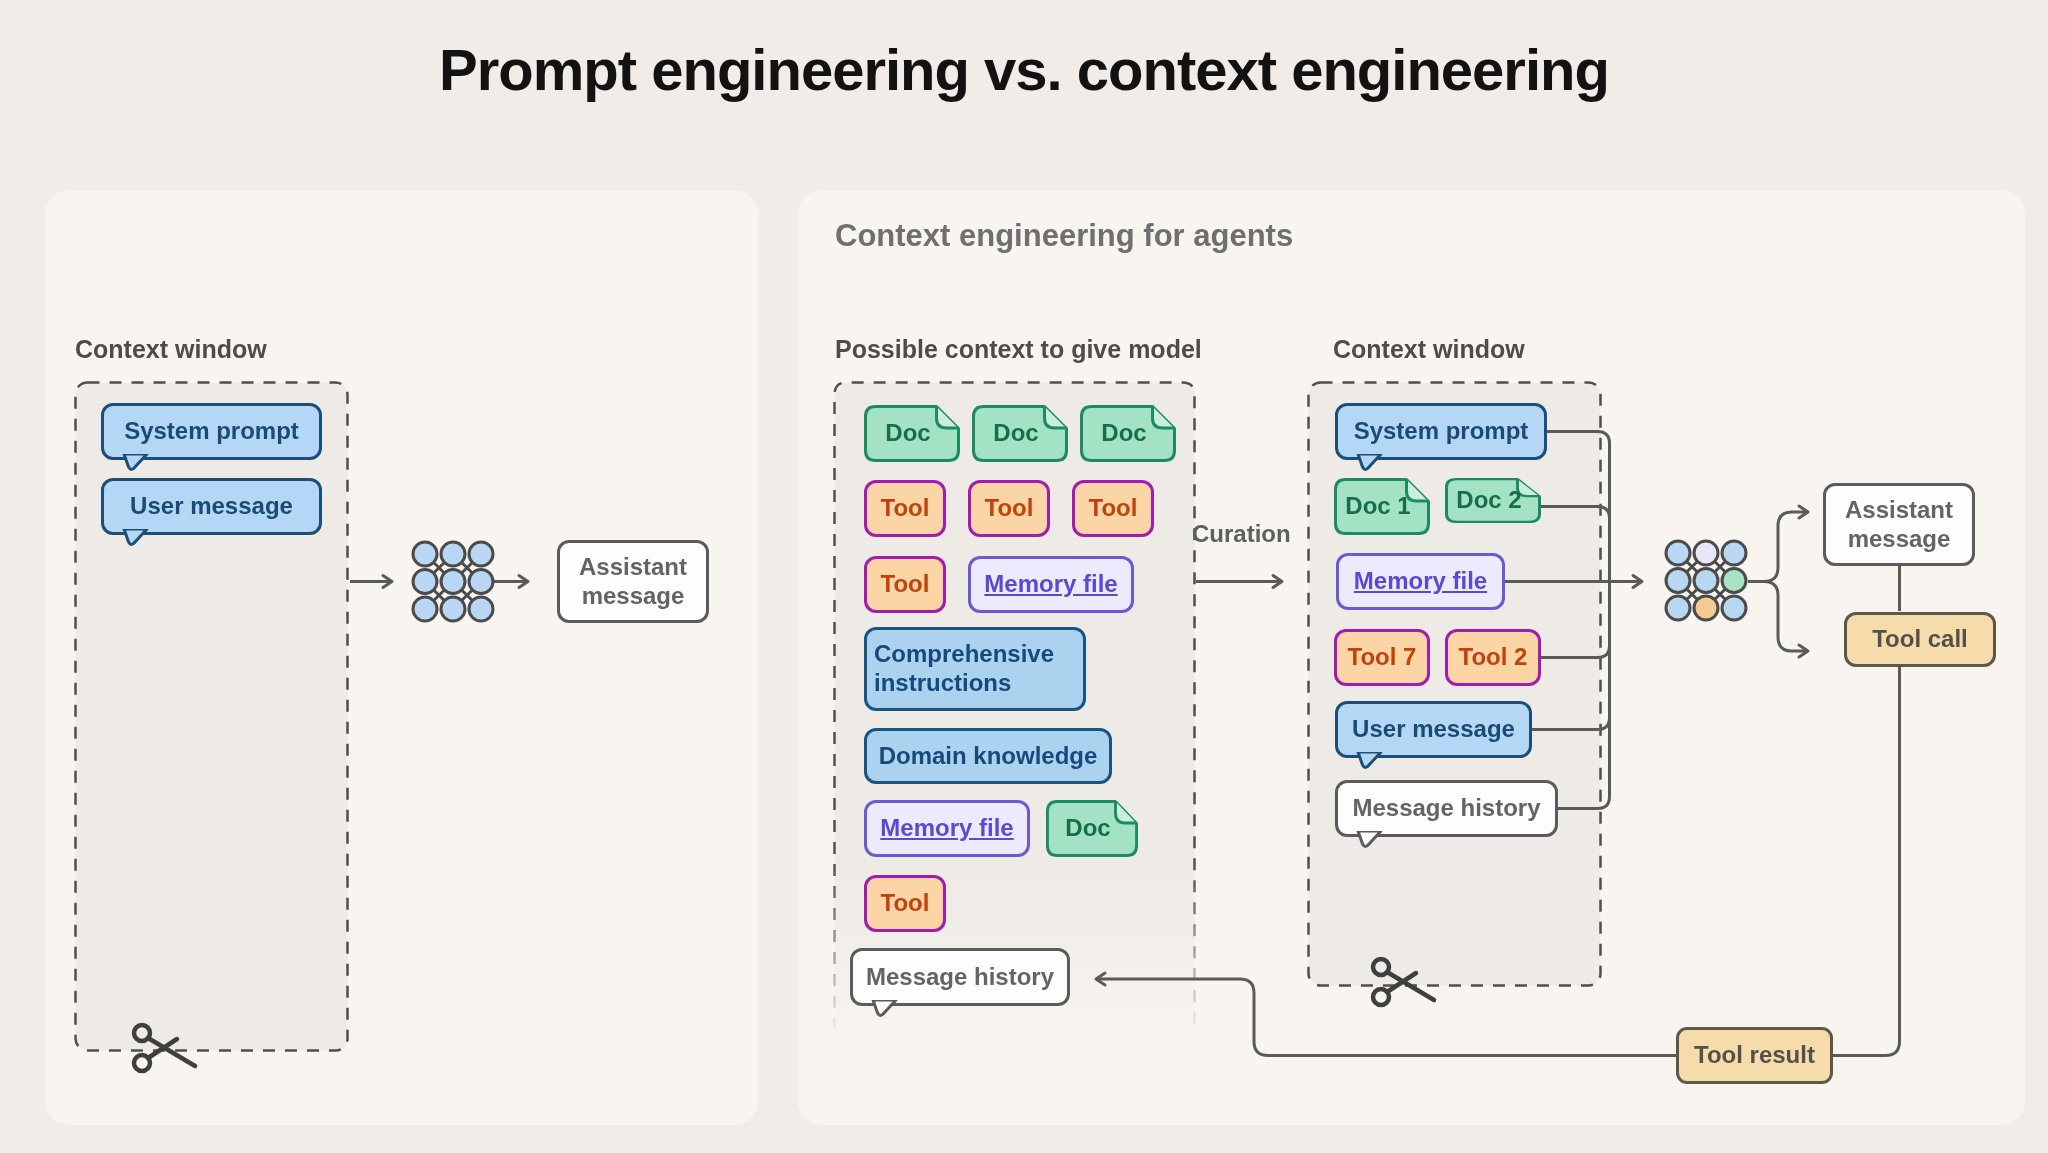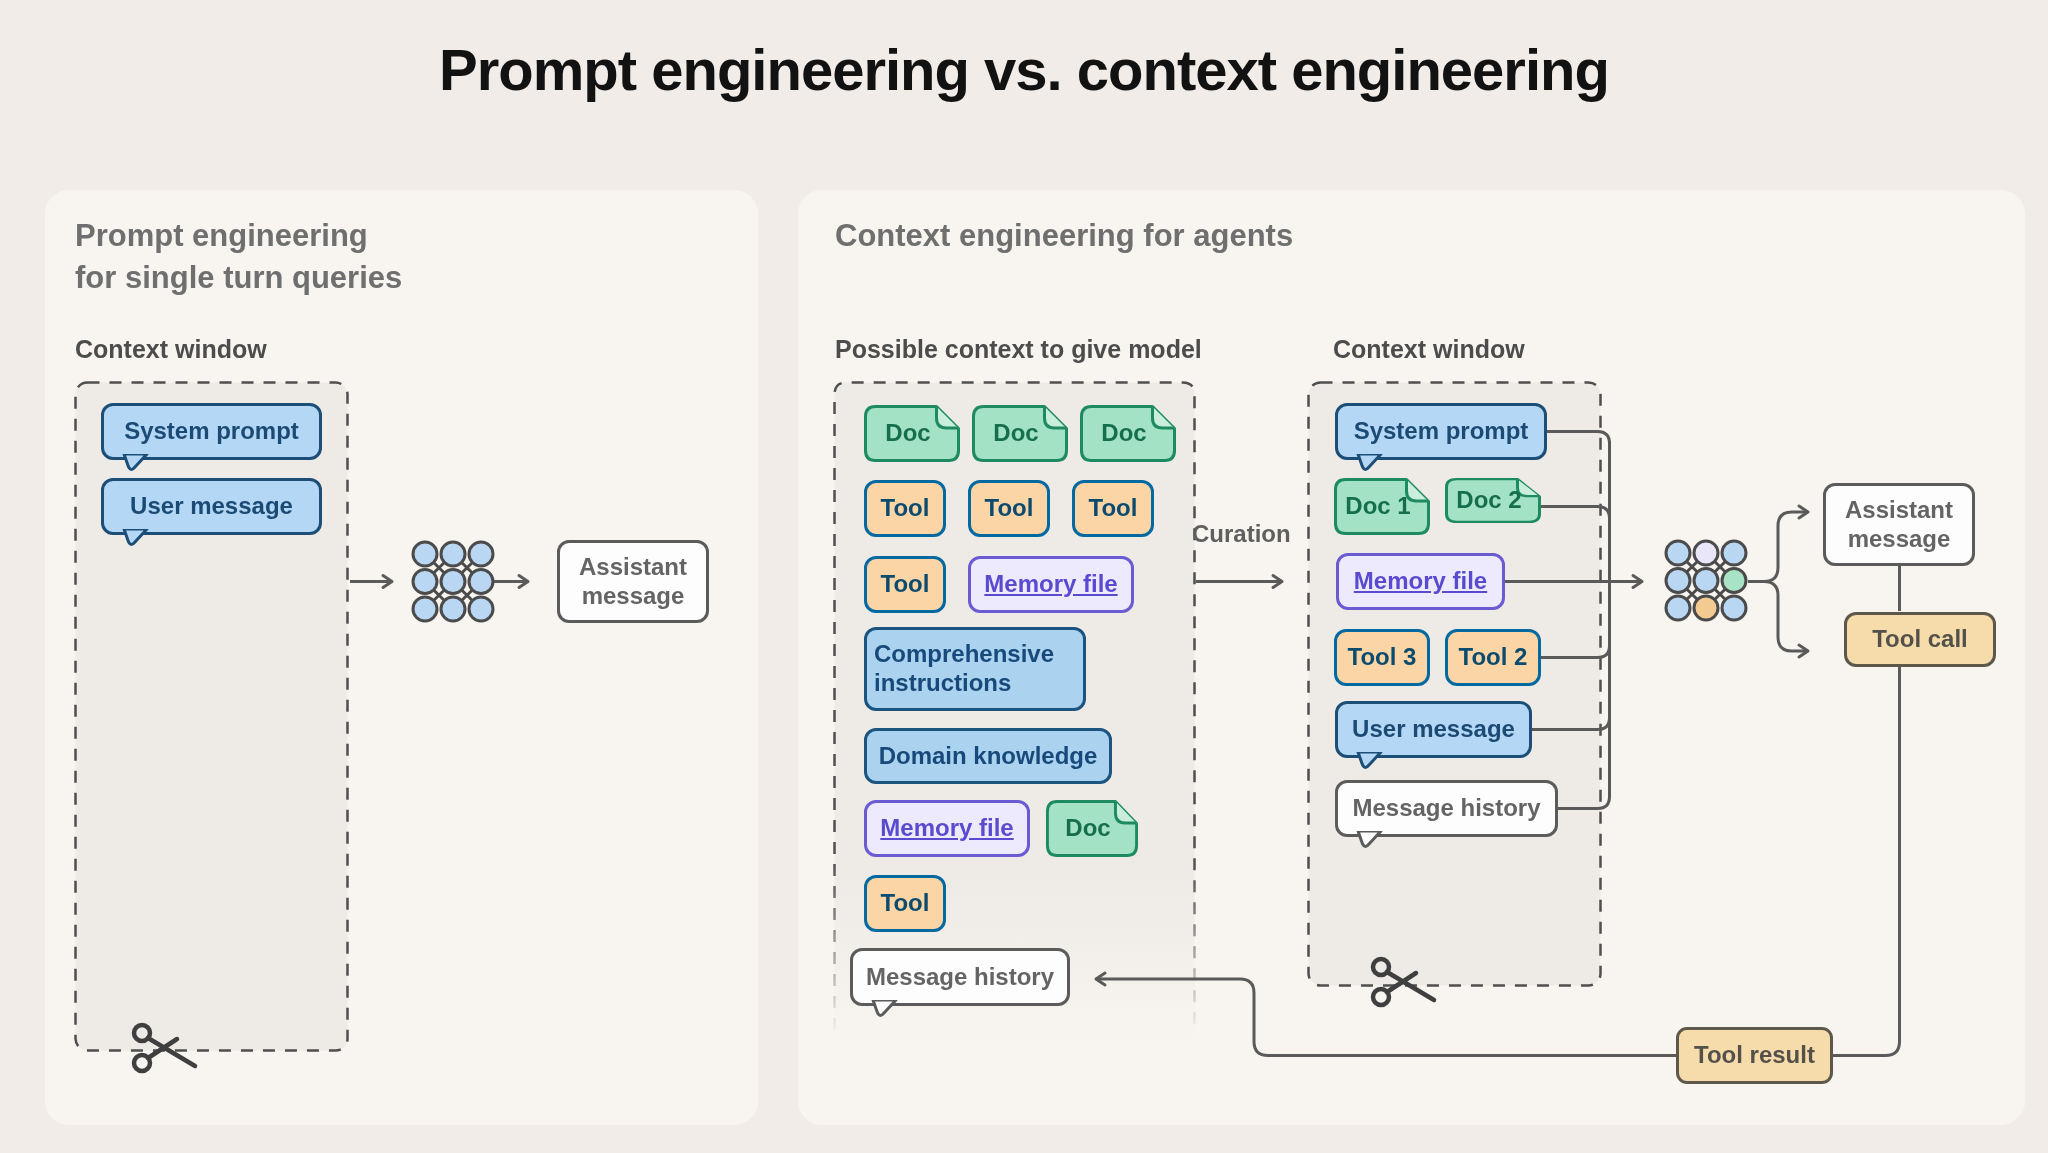--- a/index.html
+++ b/index.html
@@ -8,21 +8,21 @@
   .panel{position:absolute;background:#f8f5f1;border-radius:24px;z-index:0;}
   .lbl{position:absolute;z-index:2;font-weight:600;}
   .h-title{position:absolute;width:100%;text-align:center;top:36px;font-size:58px;font-weight:800;color:#121212;letter-spacing:-1px;z-index:2;}
   .h-panel{font-size:31px;color:#6f6f6f;line-height:1.35;white-space:pre-line;}
   .h-sub{font-size:25px;color:#4c4c4c;}
   .h-cur{font-size:24px;color:#5f5f5f;}
   .box{position:absolute;display:flex;align-items:center;justify-content:center;
        font-weight:700;font-size:24px;border-radius:12px;box-sizing:border-box;z-index:2;text-align:center;line-height:1.2;}
   .b-blue{background:#b3d7f5;border:3px solid #1d4e78;color:#1b4a74;}
   .b-bluerect{background:#abd3f0;border:3px solid #1c5480;color:#17497a;}
-  .b-orange{background:#fbd5a5;border:3px solid #0369a1;color:#0c4a6e;}
+  .b-orange{background:#fbd5a5;border:3px solid #a21caf;color:#c2410c;}
   .b-purple{background:#eceafc;border:3px solid #6b5bd2;color:#5a4ad0;text-decoration:underline;}
   .b-white{background:#fdfdfd;border:3px solid #5b5b5b;color:#646464;}
   .b-tan{background:#f6dcab;border:3px solid #5e584a;color:#53514a;margin-left:21px;}
   .b-doc{background:transparent;border:none;color:#156e4c;}
   .doc-shape{position:absolute;left:0;top:0;width:100%;height:100%;}
   .doc-label{position:relative;z-index:1;padding-right:8px;}
   .tail{position:absolute;left:18px;top:100%;margin-top:-3px;width:30px;height:20px;z-index:2;}
   .wrap2{padding:0 14px;}
   .left-pad{justify-content:flex-start;text-align:left;padding-left:7px;}
 </style>
@@ -134,22 +134,20 @@
     <path d="M1899.5,667 V1041.5 Q1899.5,1055.5 1885.5,1055.5 H1268 Q1254,1055.5 1254,1041.5 V993 Q1254,979 1240,979 H1096" fill="none" stroke="#5a5a5a" stroke-width="3" marker-end="url(#arw)"></path>
 
     <g transform="translate(1372,956)" fill="none" stroke="#3f3f3f" stroke-width="4.5" stroke-linecap="round">
       <circle cx="9" cy="11" r="8"></circle>
         <circle cx="9" cy="41" r="8"></circle>
       <line x1="15" y1="16" x2="62" y2="44"></line>
       <line x1="15" y1="36" x2="44" y2="17"></line>
     </g>
   </svg>
 
-  <div class="lbl h-panel" style="left:75px;top:215px;width:360px;">Prompt engineering
-for single turn queries</div>
   <div class="lbl h-sub" style="left:75px;top:335px;">Context window</div>
 
   <div class="box b-blue" style="left:101px;top:403px;width:221px;height:57px;">
     <span>System prompt</span>
     <svg class="tail" viewBox="0 0 30 20">
         <path d="M2,0 L25,0 L13,13 Q8.5,18.5 6,11.5 Z" fill="#b3d7f5" stroke="#1d4e78" stroke-width="3" stroke-linejoin="round"></path>
       </svg>
   </div>
   <div class="box b-blue" style="left:101px;top:478px;width:221px;height:57px;">
     <span>User message</span>
@@ -257,21 +255,21 @@
       <path d="M11.5,1.5 H72.5 L94.5,23.5 V45.5 Q94.5,55.5 84.5,55.5 H11.5 Q1.5,55.5 1.5,45.5 V11.5 Q1.5,1.5 11.5,1.5 Z" fill="#a3e2c4" stroke="#1d8a61" stroke-width="3" stroke-linejoin="round"></path>
       <path d="M72.5,1.5 L94.5,23.5 H82 Q72.5,23.5 72.5,14 Z" fill="#c9efdc"></path>
       <path d="M72.5,2 V13 Q72.5,23 82.5,23 H94" fill="none" stroke="#1d8a61" stroke-width="3" stroke-linejoin="round"></path>
     </svg>
       <span class="doc-label">Doc 2</span>
   </div>
   <div class="box b-purple" style="left:1336px;top:553px;width:169px;height:57px;">
       <span>Memory file</span>
     </div>
   <div class="box b-orange" style="left:1334px;top:629px;width:96px;height:57px;">
-      <span>Tool 3</span>
+      <span>Tool 7</span>
     </div>
   <div class="box b-orange" style="left:1445px;top:629px;width:96px;height:57px;">
       <span>Tool 2</span>
     </div>
   <div class="box b-blue" style="left:1335px;top:701px;width:197px;height:57px;">
     <span>User message</span>
     <svg class="tail" viewBox="0 0 30 20">
         <path d="M2,0 L25,0 L13,13 Q8.5,18.5 6,11.5 Z" fill="#b3d7f5" stroke="#1d4e78" stroke-width="3" stroke-linejoin="round"></path>
       </svg>
   </div>

